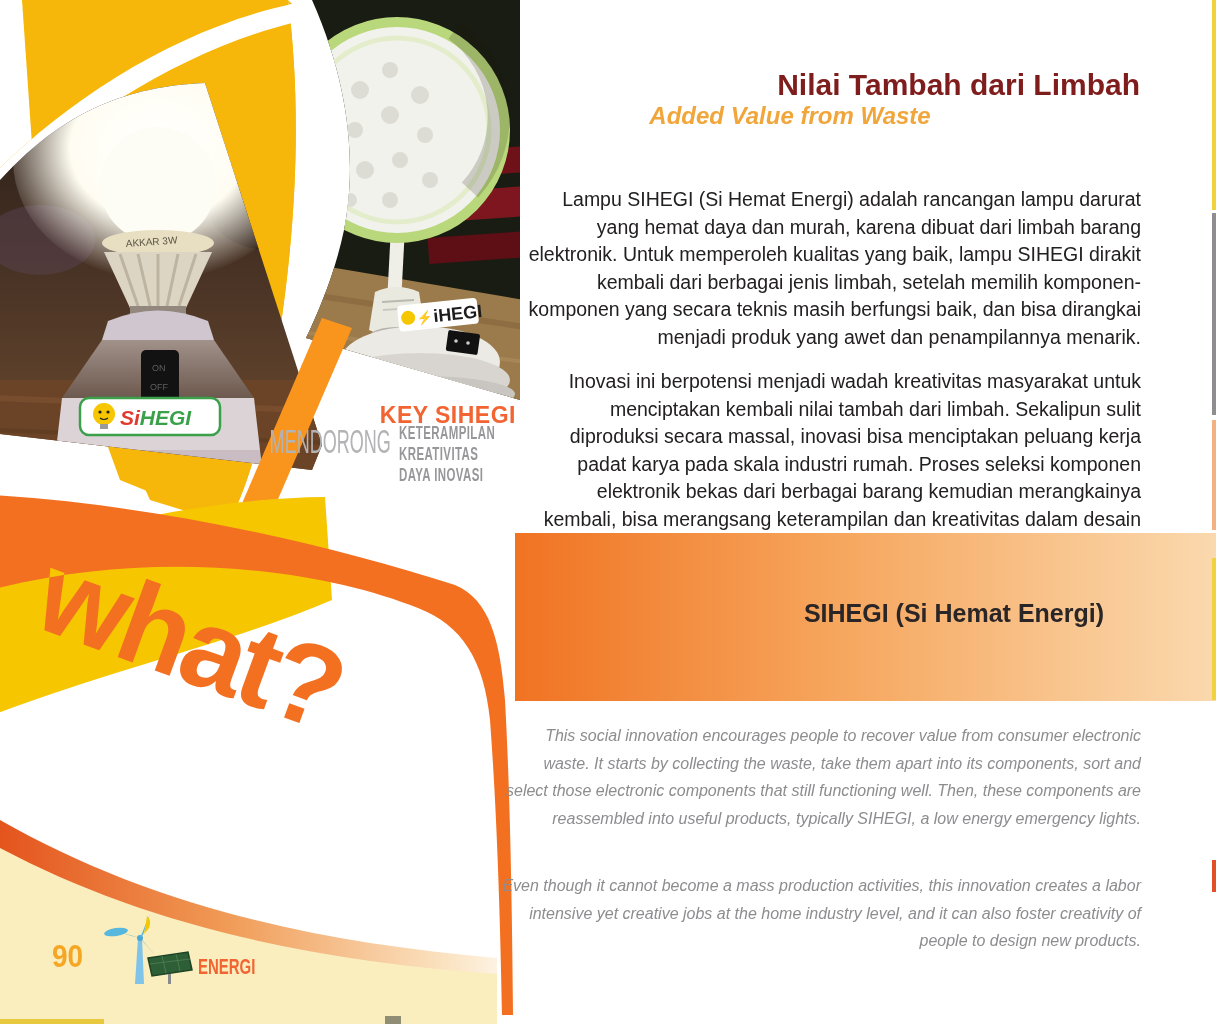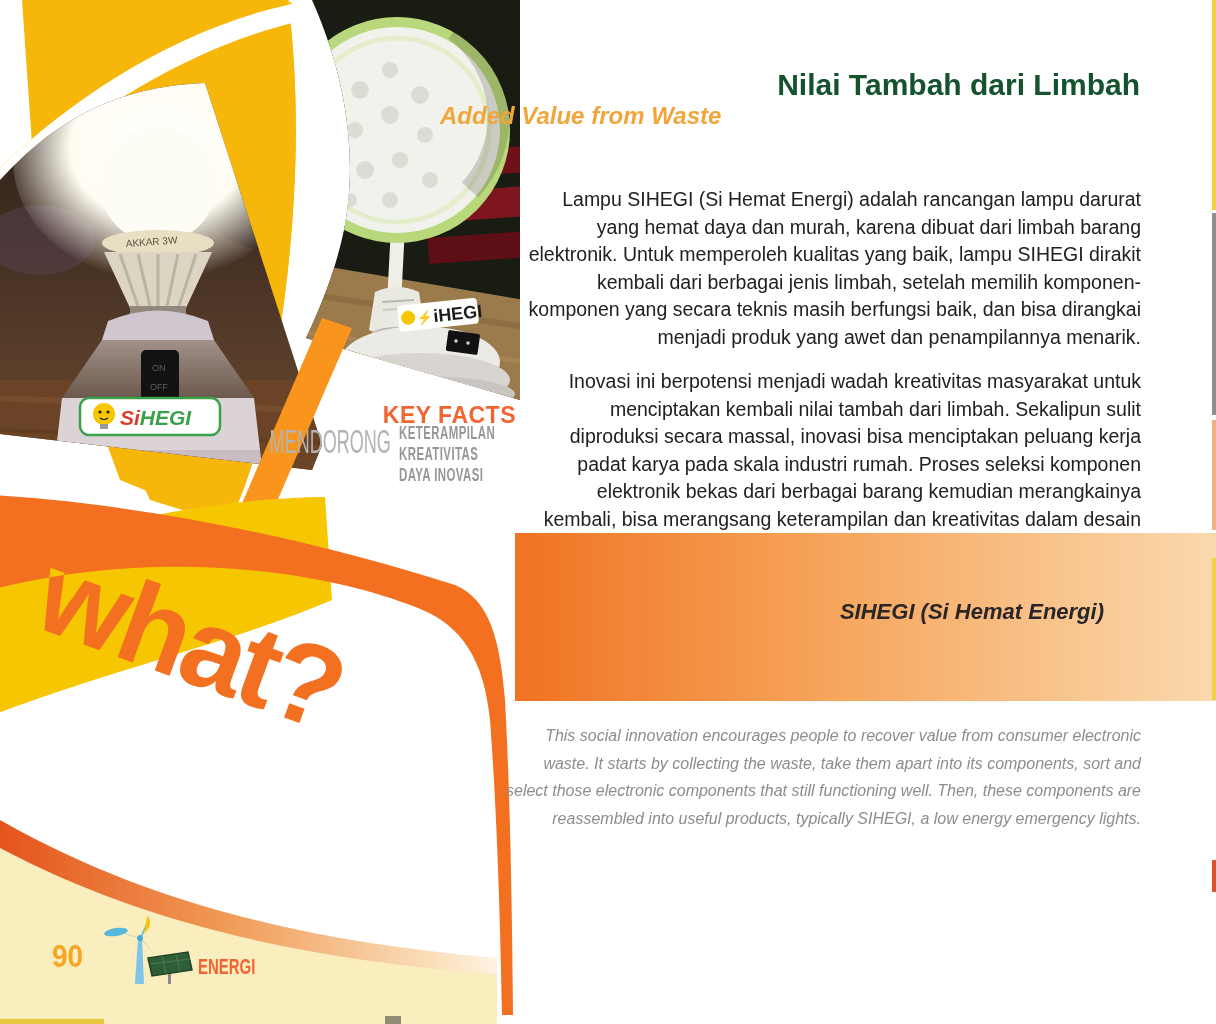--- a/index.html
+++ b/index.html
@@ -5,39 +5,39 @@
   html,body{margin:0;padding:0;background:#e8e8e8;}
   .page{
     position:relative;width:1216px;height:1024px;background:#ffffff;
     overflow:hidden;font-family:"Liberation Sans",sans-serif;
   }
   .deco-svg{position:absolute;left:0;top:0;width:1216px;height:1024px;}
 
   
   .title-id{
     position:absolute;right:76px;top:68px;width:700px;text-align:right;
-    font-size:30px;font-weight:bold;color:#14532d;letter-spacing:0px;
+    font-size:30px;font-weight:bold;color:#7f1d1d;letter-spacing:0px;
   }
   .subtitle-en{
-    position:absolute;right:76px;top:102px;width:700px;text-align:left;
+    position:absolute;right:76px;top:102px;width:700px;text-align:center;
     font-size:24px;font-weight:bold;font-style:italic;color:#F0A63B;
   }
   .para-id{
     position:absolute;right:75px;width:618px;text-align:right;
     font-size:19.5px;line-height:27.5px;color:#232021;margin-left:32px;
   }
   .para-id.p1{top:186px;}
   .para-id.p2{top:368px;}
   .banner{
     position:absolute;left:515px;top:533px;width:701px;height:168px;
     background:linear-gradient(90deg,#F07322 0%,#F6A55C 45%,#FAD9AE 100%);
   }
   .banner-title{
     position:absolute;right:112px;top:66px;
-    font-size:22px;font-weight:bold;font-style:italic;color:#2A2526;
+    font-size:25px;font-weight:bold;color:#2A2526;
   }
   .para-en{
     position:absolute;right:75px;width:640px;text-align:right;
     font-size:16px;line-height:27.5px;color:#8D8D90;font-style:italic;
   }
   .para-en.p1{top:722px;}
   .para-en.p2{top:872px;}
 
   
   .keyfacts{position:absolute;left:320px;top:402px;width:196px;text-align:right;}
@@ -237,23 +237,24 @@
   <div class="title-id">Nilai Tambah dari Limbah</div>
   <div class="subtitle-en">Added Value from Waste</div>
   <div class="para-id p1">Lampu SIHEGI (Si Hemat Energi) adalah rancangan lampu darurat yang hemat daya dan murah, karena dibuat dari limbah barang elektronik. Untuk memperoleh kualitas yang baik, lampu SIHEGI dirakit kembali dari berbagai jenis limbah, setelah memilih komponen-komponen yang secara teknis masih berfungsi baik, dan bisa dirangkai menjadi produk yang awet dan penampilannya menarik.</div>
   <div class="para-id p2">Inovasi ini berpotensi menjadi wadah kreativitas masyarakat untuk menciptakan kembali nilai tambah dari limbah. Sekalipun sulit diproduksi secara massal, inovasi bisa menciptakan peluang kerja padat karya pada skala industri rumah. Proses seleksi komponen elektronik bekas dari berbagai barang kemudian merangkainya kembali, bisa merangsang keterampilan dan kreativitas dalam desain produk yang tak terbatas.</div>
 
   <div class="banner">
     <div class="banner-title">SIHEGI (Si Hemat Energi)</div>
   </div>
 
   <div class="para-en p1">This social innovation encourages people to recover value from consumer electronic waste. It starts by collecting the waste, take them apart into its components, sort and select those electronic components that still functioning well. Then, these components are reassembled into useful products, typically SIHEGI, a low energy emergency lights.</div>
+  <div class="para-en p2">Even though it cannot become a mass production activities, this innovation creates a labor intensive yet creative jobs at the home industry level, and it can also foster creativity of people to design new products.</div>
 
   <div class="keyfacts">
-    <div class="kf-heading">KEY FACTS</div>
+    <div class="kf-heading">KEY SIHEGI</div>
     <div class="kf-row">
       <div class="kf-lead">MENDORONG</div>
       <div class="kf-items">
         <div>KETERAMPILAN</div>
         <div>KREATIVITAS</div>
         <div>DAYA INOVASI</div>
       </div>
     </div>
   </div>
 

